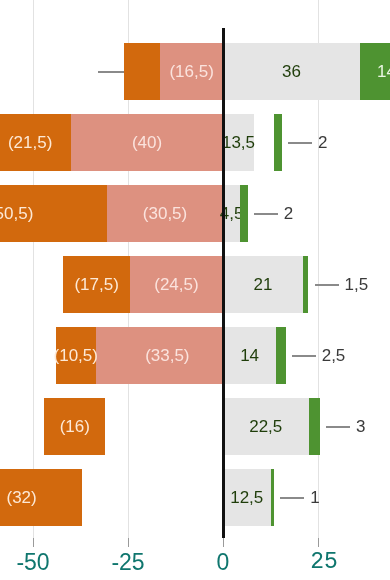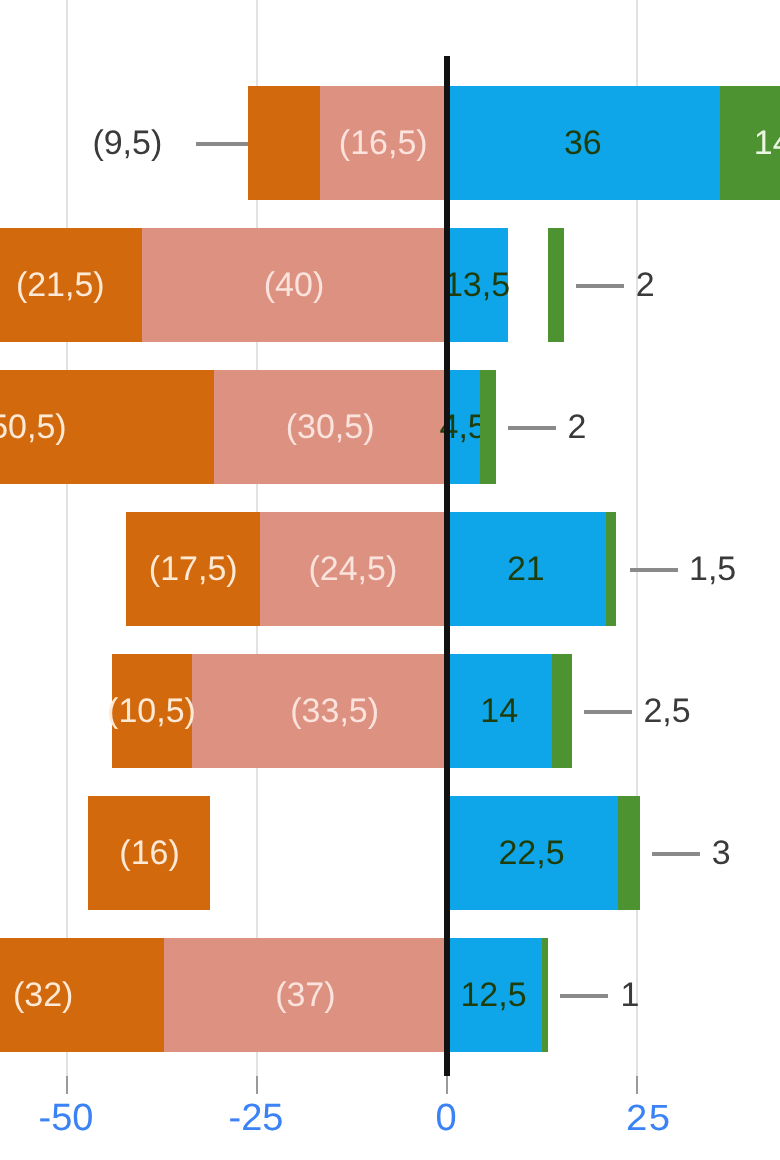--- a/index.html
+++ b/index.html
@@ -49,21 +49,21 @@
     display:flex;
     align-items:center;
     justify-content:center;
     box-sizing:border-box;
     font-size:17px;
     white-space:nowrap;
     overflow:visible;
   }
   .seg-neg-dark{ background:#d2690d; color:#fde9d6; }
   .seg-neg-light{ background:#dd9180; color:#fbe3dd; }
-  .seg-pos-light{ background:#0ea5e9; color:#1f3d0a; }
+  .seg-pos-light{ background:#e5e5e5; color:#1f3d0a; }
   .seg-pos-dark{ background:#4e9331; color:#eaf6e2; }
   .seg .val{ pointer-events:none; }
   
   .outside-label{
     position:absolute;
     font-size:17px;
     color:#3a3a3a;
     white-space:nowrap;
     height:57px;
     display:flex;
@@ -84,22 +84,22 @@
   }
   .axis-tick{
     position:absolute;
     top:0;
     width:1px;height:9px;
     background:#9a9a9a;
   }
   .axis-label{
     position:absolute;
     top:11px;
-    font-size:19px;
-    color:#3b82f6;
+    font-size:23px;
+    color:#0f766e;
     transform:translateX(-50%);
     white-space:nowrap;
   }
 </style>
 </head>
 <body>
 
 <div id="chart-root">
 
   <div class="plot">
@@ -107,21 +107,20 @@
         <div class="gridline" style="left: 33px;"></div>
         <div class="gridline" style="left: 128px;"></div>
         <div class="gridline" style="left: 318px;"></div>
       </div>
     <div id="bars">
         <div class="row" style="top: 43px;">
           <div class="seg seg-neg-light" style="left: 160.3px; width: 62.7px;">
             <span class="val">(16,5)</span>
           </div>
           <div class="seg seg-neg-dark" style="left: 124.2px; width: 36.1px;"></div>
-          <div class="outside-label" style="left: 46.2px; top: 0px;">(9,5)</div>
           <div class="leader" style="left: 98.2px; width: 26px;"></div>
           <div class="seg seg-pos-light" style="left: 223px; width: 136.8px;">
             <span class="val">36</span>
           </div>
           <div class="seg seg-pos-dark" style="left: 359.8px; width: 53.2px;">
             <span class="val">14</span>
           </div>
         </div>
         <div class="row" style="top: 114px;">
           <div class="seg seg-neg-light" style="left: 71px; width: 152px;">
@@ -184,23 +183,20 @@
             <span class="val">(16)</span>
           </div>
           <div class="seg seg-pos-light" style="left: 223px; width: 85.5px;">
             <span class="val">22,5</span>
           </div>
           <div class="seg seg-pos-dark" style="left: 308.5px; width: 11.4px;"></div>
           <div class="leader" style="left: 325.9px; width: 24px;"></div>
           <div class="outside-label" style="left: 355.9px; top: 0px;">3</div>
         </div>
         <div class="row" style="top: 469px;">
-          <div class="seg seg-neg-light" style="left: 82.4px; width: 140.6px;">
-            <span class="val">(37)</span>
-          </div>
           <div class="seg seg-neg-dark" style="left: -39.2px; width: 121.6px;">
             <span class="val">(32)</span>
           </div>
           <div class="seg seg-pos-light" style="left: 223px; width: 47.5px;">
             <span class="val">12,5</span>
           </div>
           <div class="seg seg-pos-dark" style="left: 270.5px; width: 3.8px;"></div>
           <div class="leader" style="left: 280.3px; width: 24px;"></div>
           <div class="outside-label" style="left: 310.3px; top: 0px;">1</div>
         </div>

